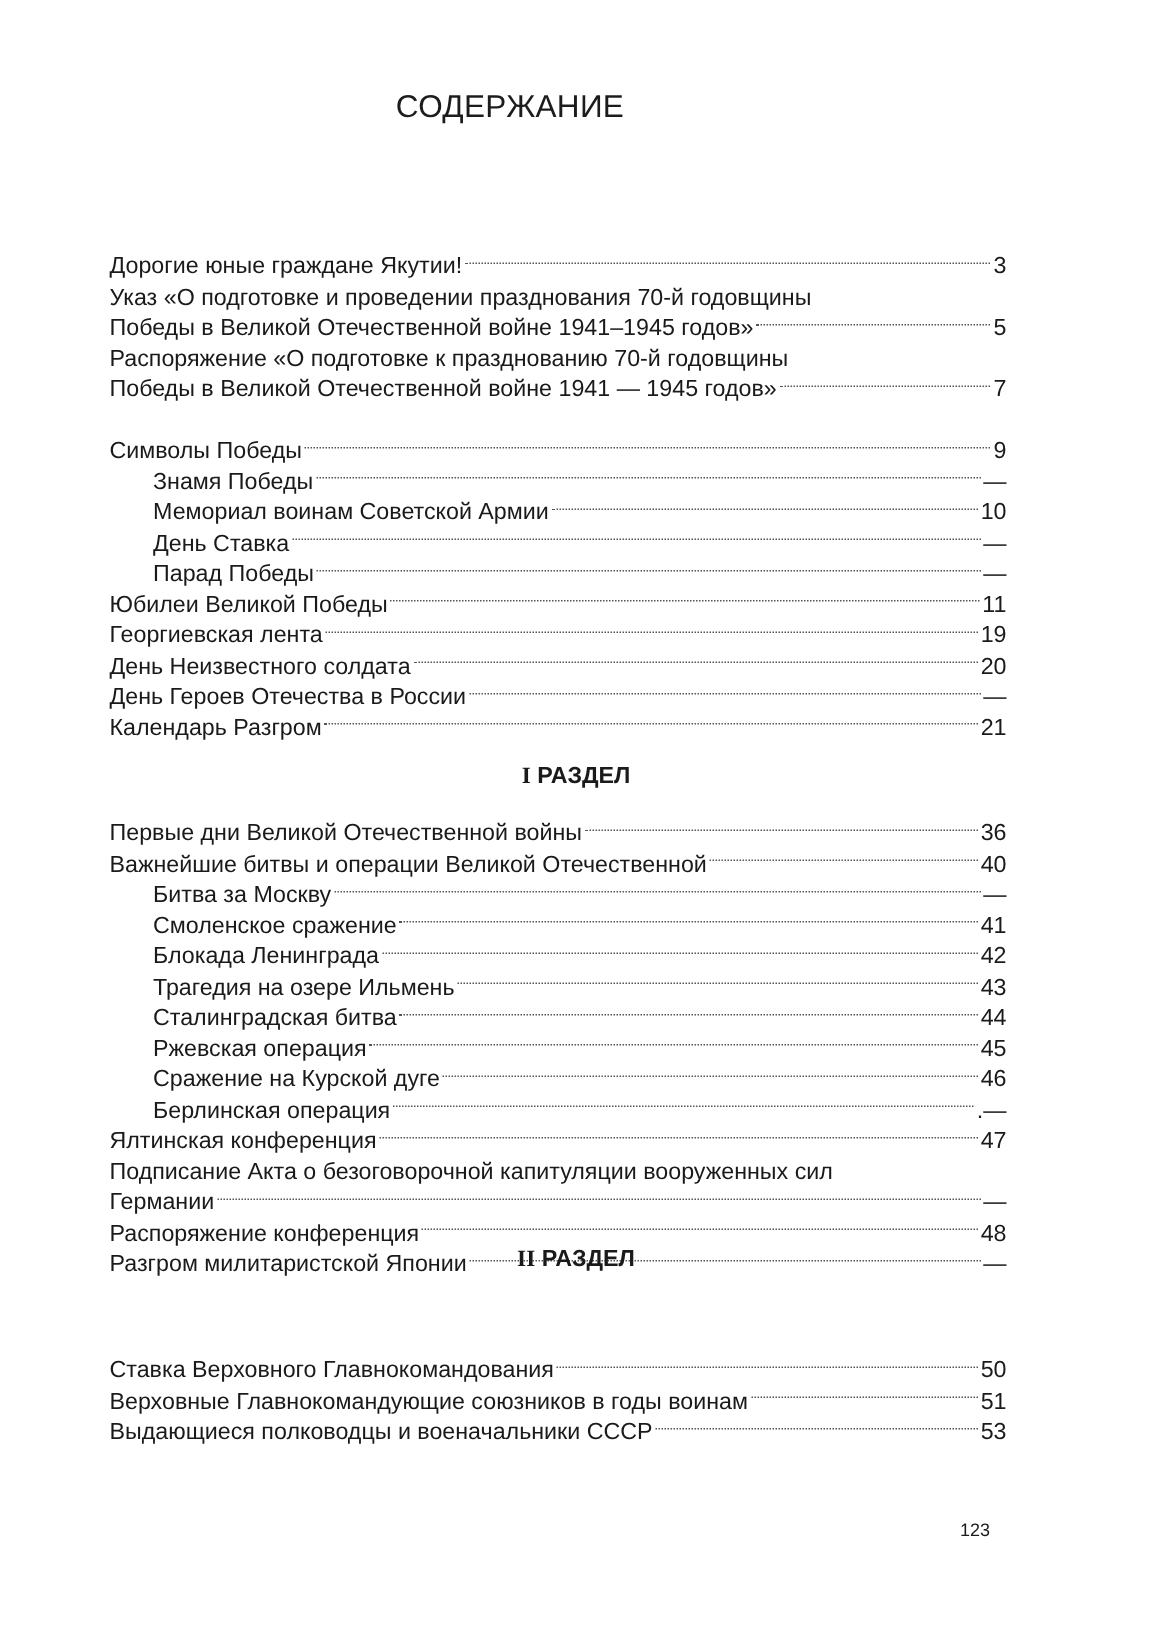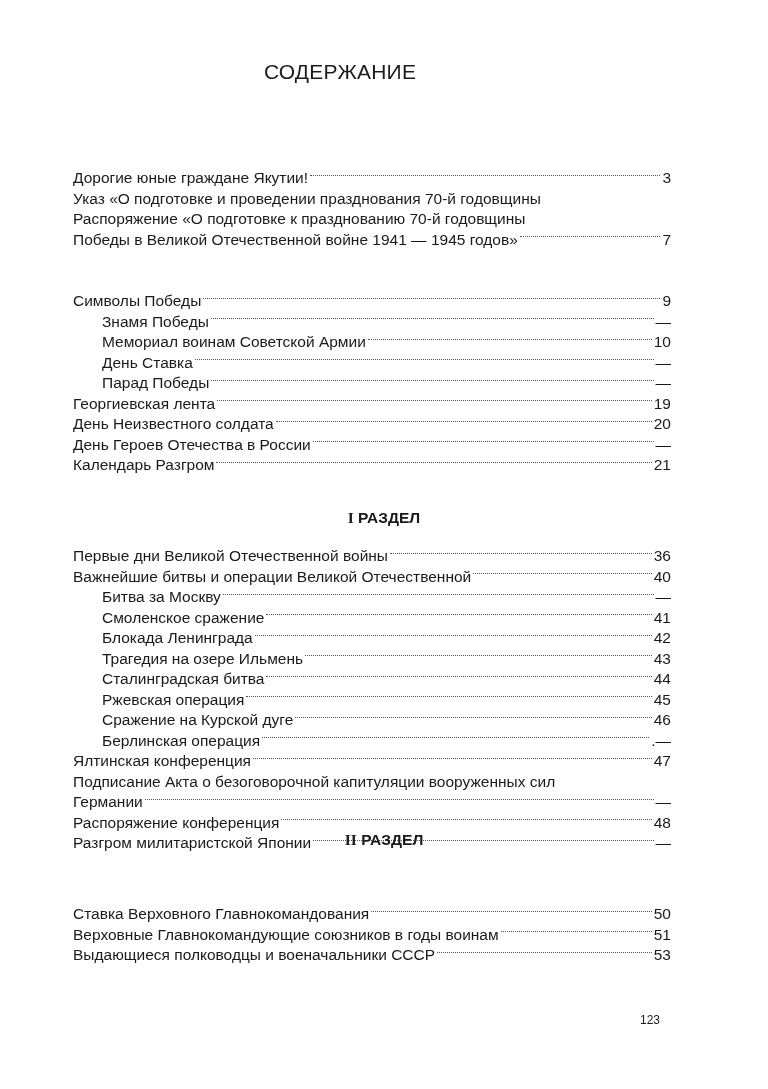--- a/index.html
+++ b/index.html
@@ -44,20 +44,25 @@
 
 <div class="toc-block" style="top:168px;">
   <div class="toc-row">
     <span class="label">Дорогие юные граждане Якутии!</span>
     <span class="dots"></span>
     <span class="page">3</span>
   </div>
   <div class="toc-row wrap-first">
     <span class="label">Указ «О подготовке и проведении празднования 70-й годовщины</span>
   </div>
+  <div class="toc-row">
+    <span class="label">Победы в Великой Отечественной войне 1941–1945 годов»</span>
+    <span class="dots"></span>
+    <span class="page">5</span>
+  </div>
   <div class="toc-row wrap-first">
     <span class="label">Распоряжение «О подготовке к празднованию 70-й годовщины</span>
   </div>
   <div class="toc-row">
     <span class="label">Победы в Великой Отечественной войне 1941 — 1945 годов»</span>
     <span class="dots"></span>
     <span class="page">7</span>
   </div>
 </div>
 
@@ -79,20 +84,25 @@
     </div>
     <div class="toc-row sub">
       <span class="label">День Ставка</span>
       <span class="dots"></span>
       <span class="page">—</span>
     </div>
     <div class="toc-row sub">
       <span class="label">Парад Победы</span>
       <span class="dots"></span>
       <span class="page">—</span>
+    </div>
+    <div class="toc-row">
+      <span class="label">Юбилеи Великой Победы</span>
+      <span class="dots"></span>
+      <span class="page">11</span>
     </div>
     <div class="toc-row">
       <span class="label">Георгиевская лента</span>
       <span class="dots"></span>
       <span class="page">19</span>
     </div>
     <div class="toc-row">
       <span class="label">День Неизвестного солдата</span>
       <span class="dots"></span>
       <span class="page">20</span>

